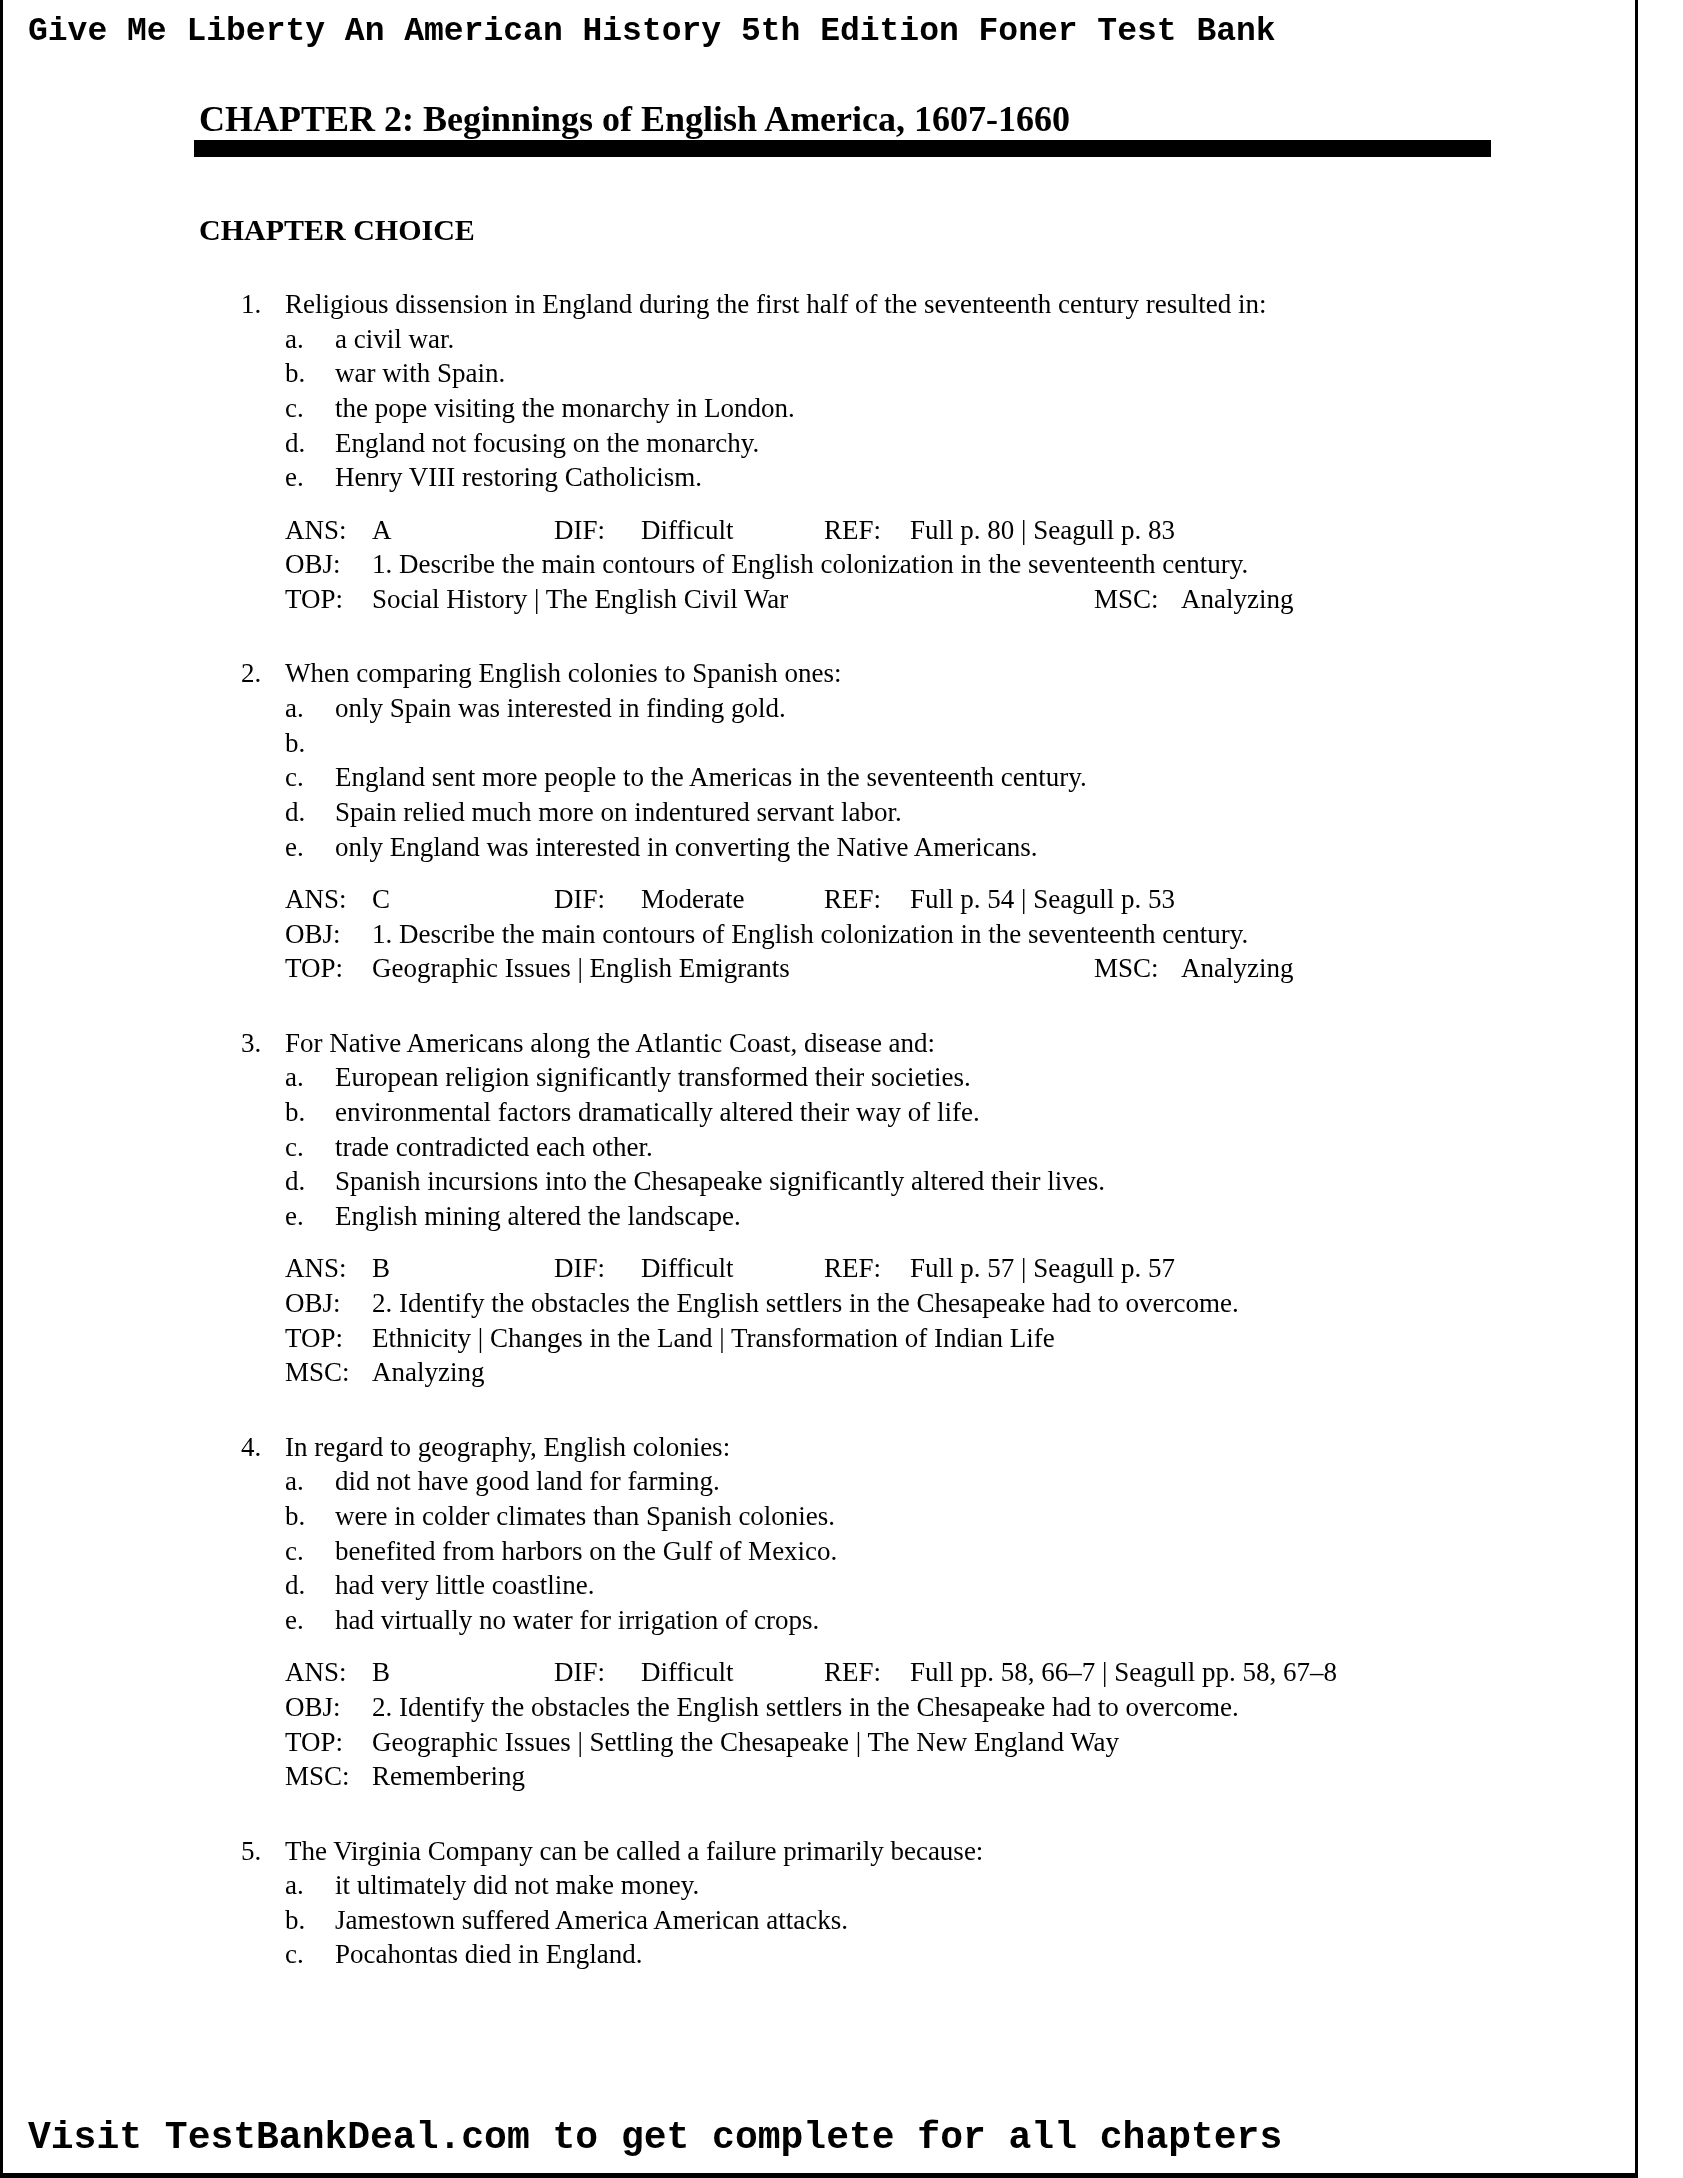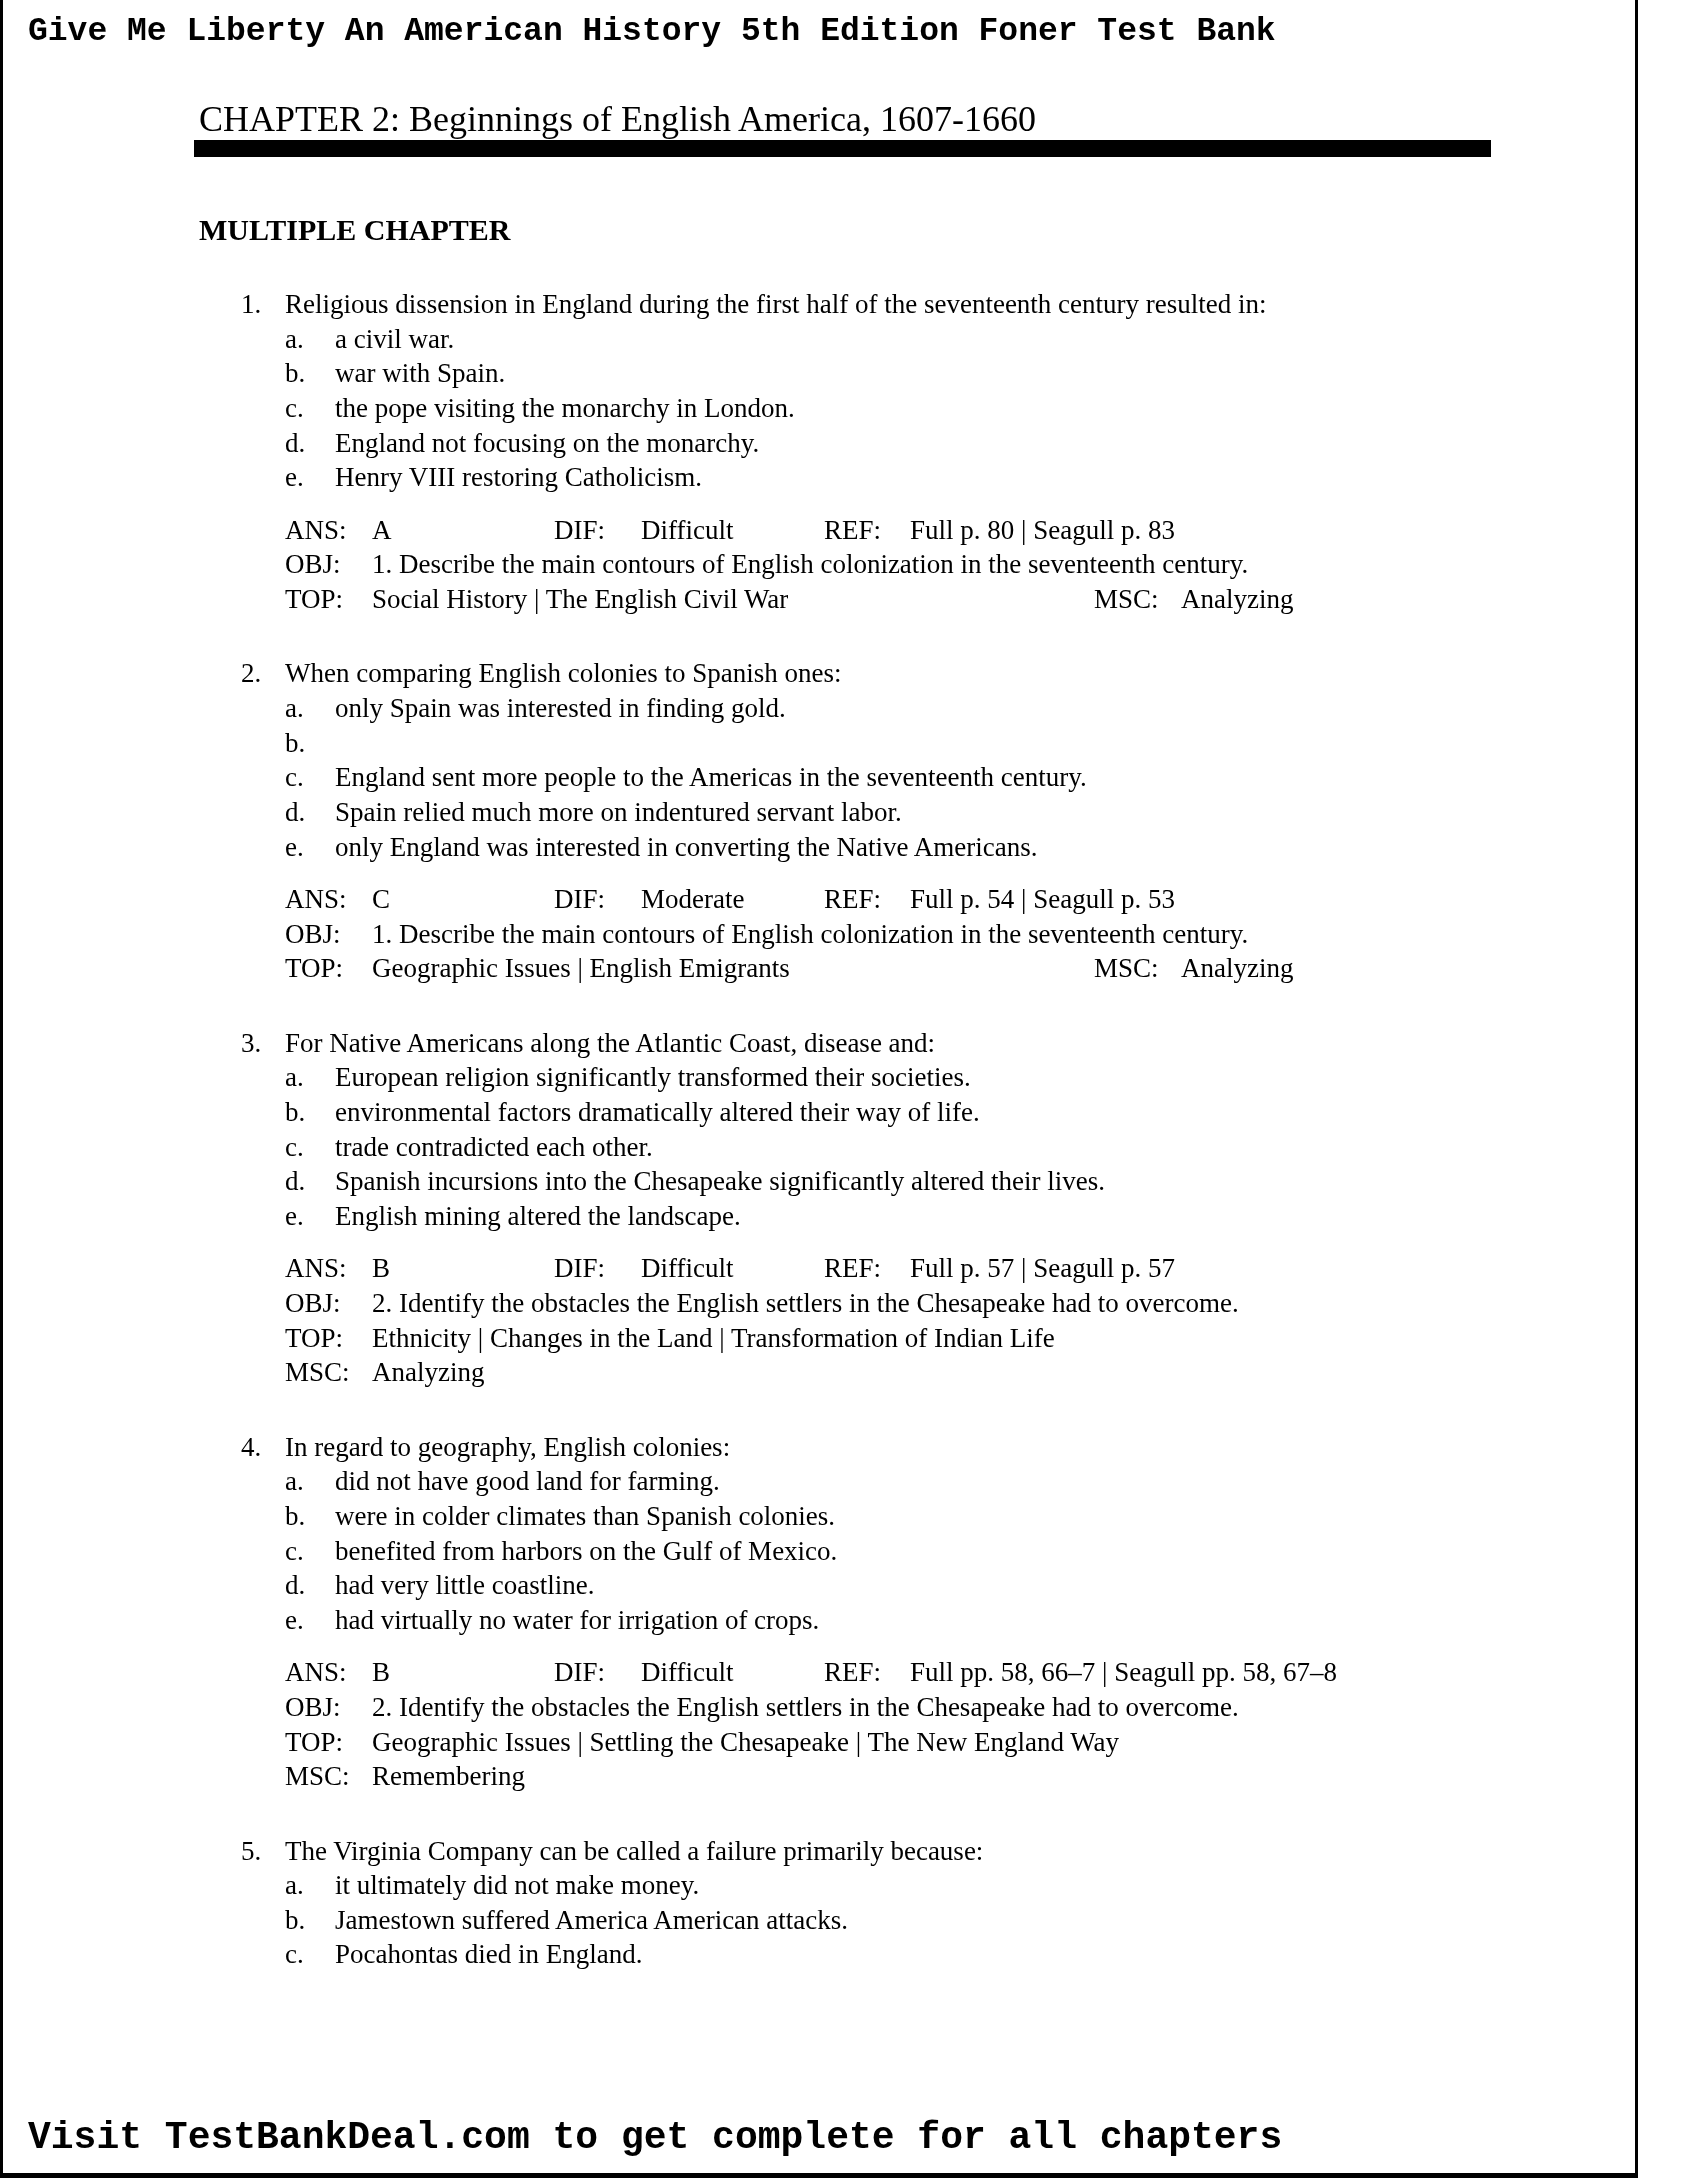--- a/index.html
+++ b/index.html
@@ -19,21 +19,21 @@
       letter-spacing: 0px;
     }
     .mono-footer {
       position: absolute; left: 28px; top: 2118px;
       font-family: "Liberation Mono", "DejaVu Sans Mono", monospace;
       font-weight: bold; font-size: 38px; line-height: 40px; white-space: nowrap;
     }
     .chapter-title {
       position: absolute; left: 199px; top: 99px;
       font-family: "Liberation Serif", "DejaVu Serif", serif;
-      font-weight: normal; font-size: 36px; line-height: 40px; white-space: nowrap;
+      font-weight: bold; font-size: 36px; line-height: 40px; white-space: nowrap;
     }
     .chapter-bar { position: absolute; left: 194px; top: 140px; width: 1297px; height: 17px; background: #000; }
     .section-title {
       position: absolute; left: 199px; top: 212px;
       font-family: "Liberation Serif", "DejaVu Serif", serif;
       font-weight: bold; font-size: 30px; line-height: 36px; white-space: nowrap;
     }
 
     .line {
       position: absolute; height: 35px;
@@ -53,21 +53,21 @@
 <div class="page">
   <div class="border-left"></div>
   <div class="border-right"></div>
   <div class="border-bottom"></div>
 
   <div class="mono-header">Give Me Liberty An American History 5th Edition Foner Test Bank</div>
 
   <div class="chapter-title">CHAPTER 2: Beginnings of English America, 1607-1660</div>
   <div class="chapter-bar"></div>
 
-  <div class="section-title">MULTIPLE CHAPTER</div>
+  <div class="section-title">CHAPTER CHOICE</div>
 
   <div>
     <div class="line" style="top:287px;left:0;width:1634px;">
       <span class="qnum">1.</span>
       <span class="qstem">Religious dissension in England during the first half of the seventeenth century resulted in:</span>
     </div>
     <div class="line" style="top:322px;left:0;width:1634px;">
       <span class="optletter">a.</span>
       <span class="opttext">a civil war.</span>
     </div>

